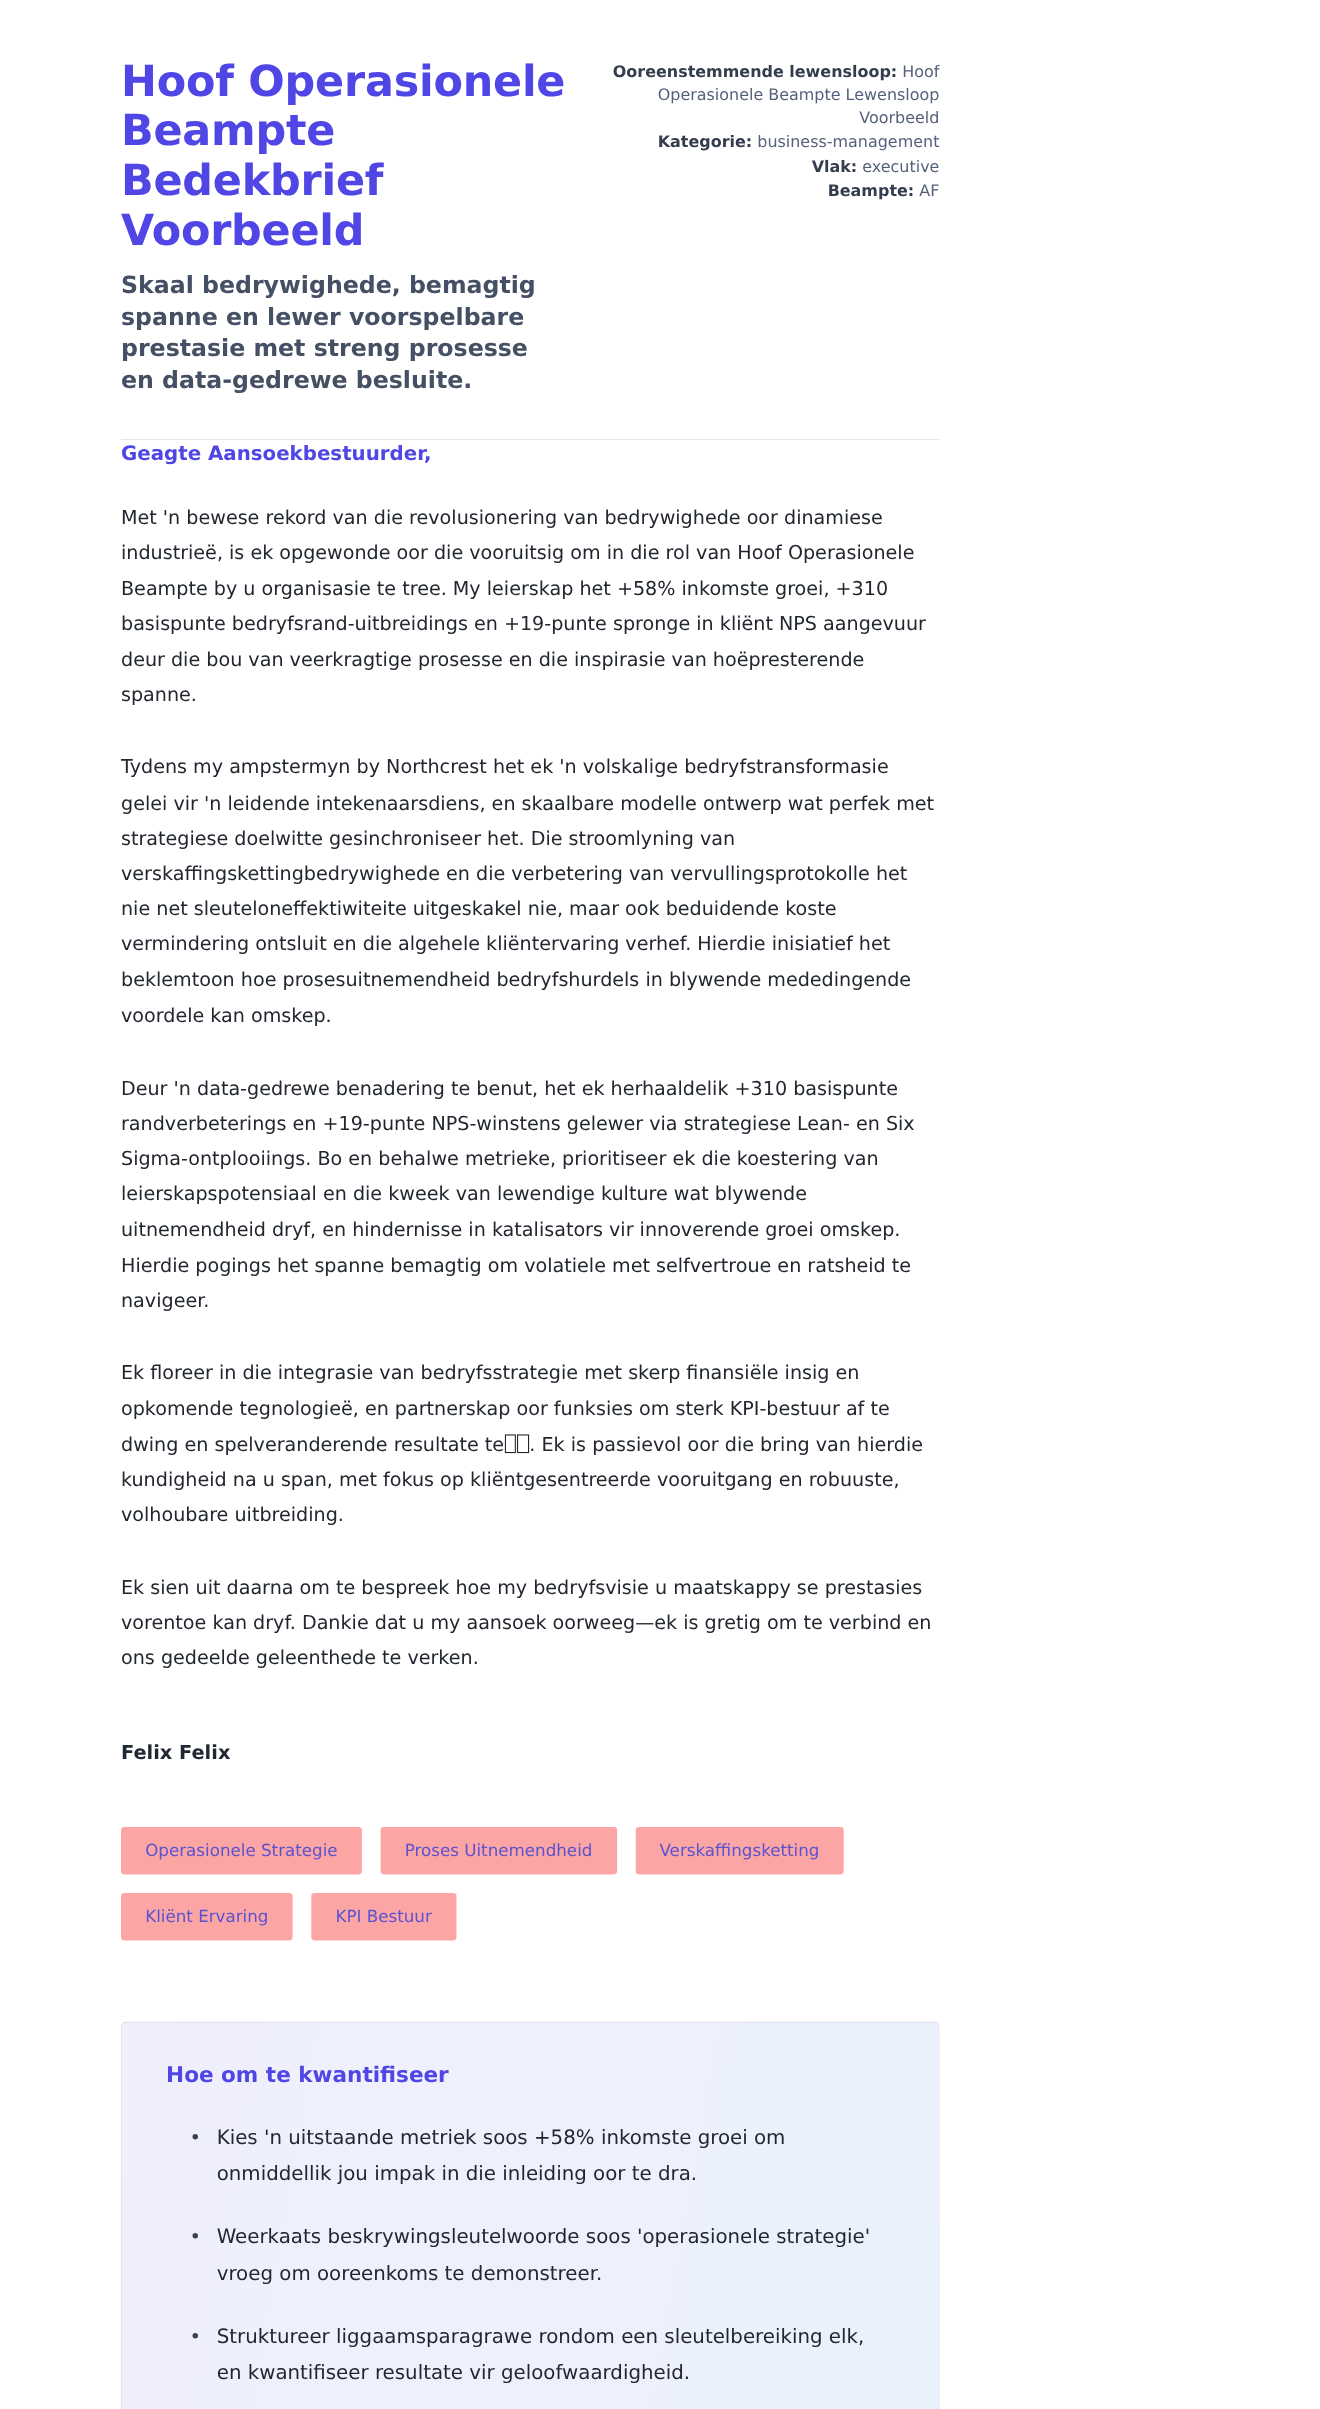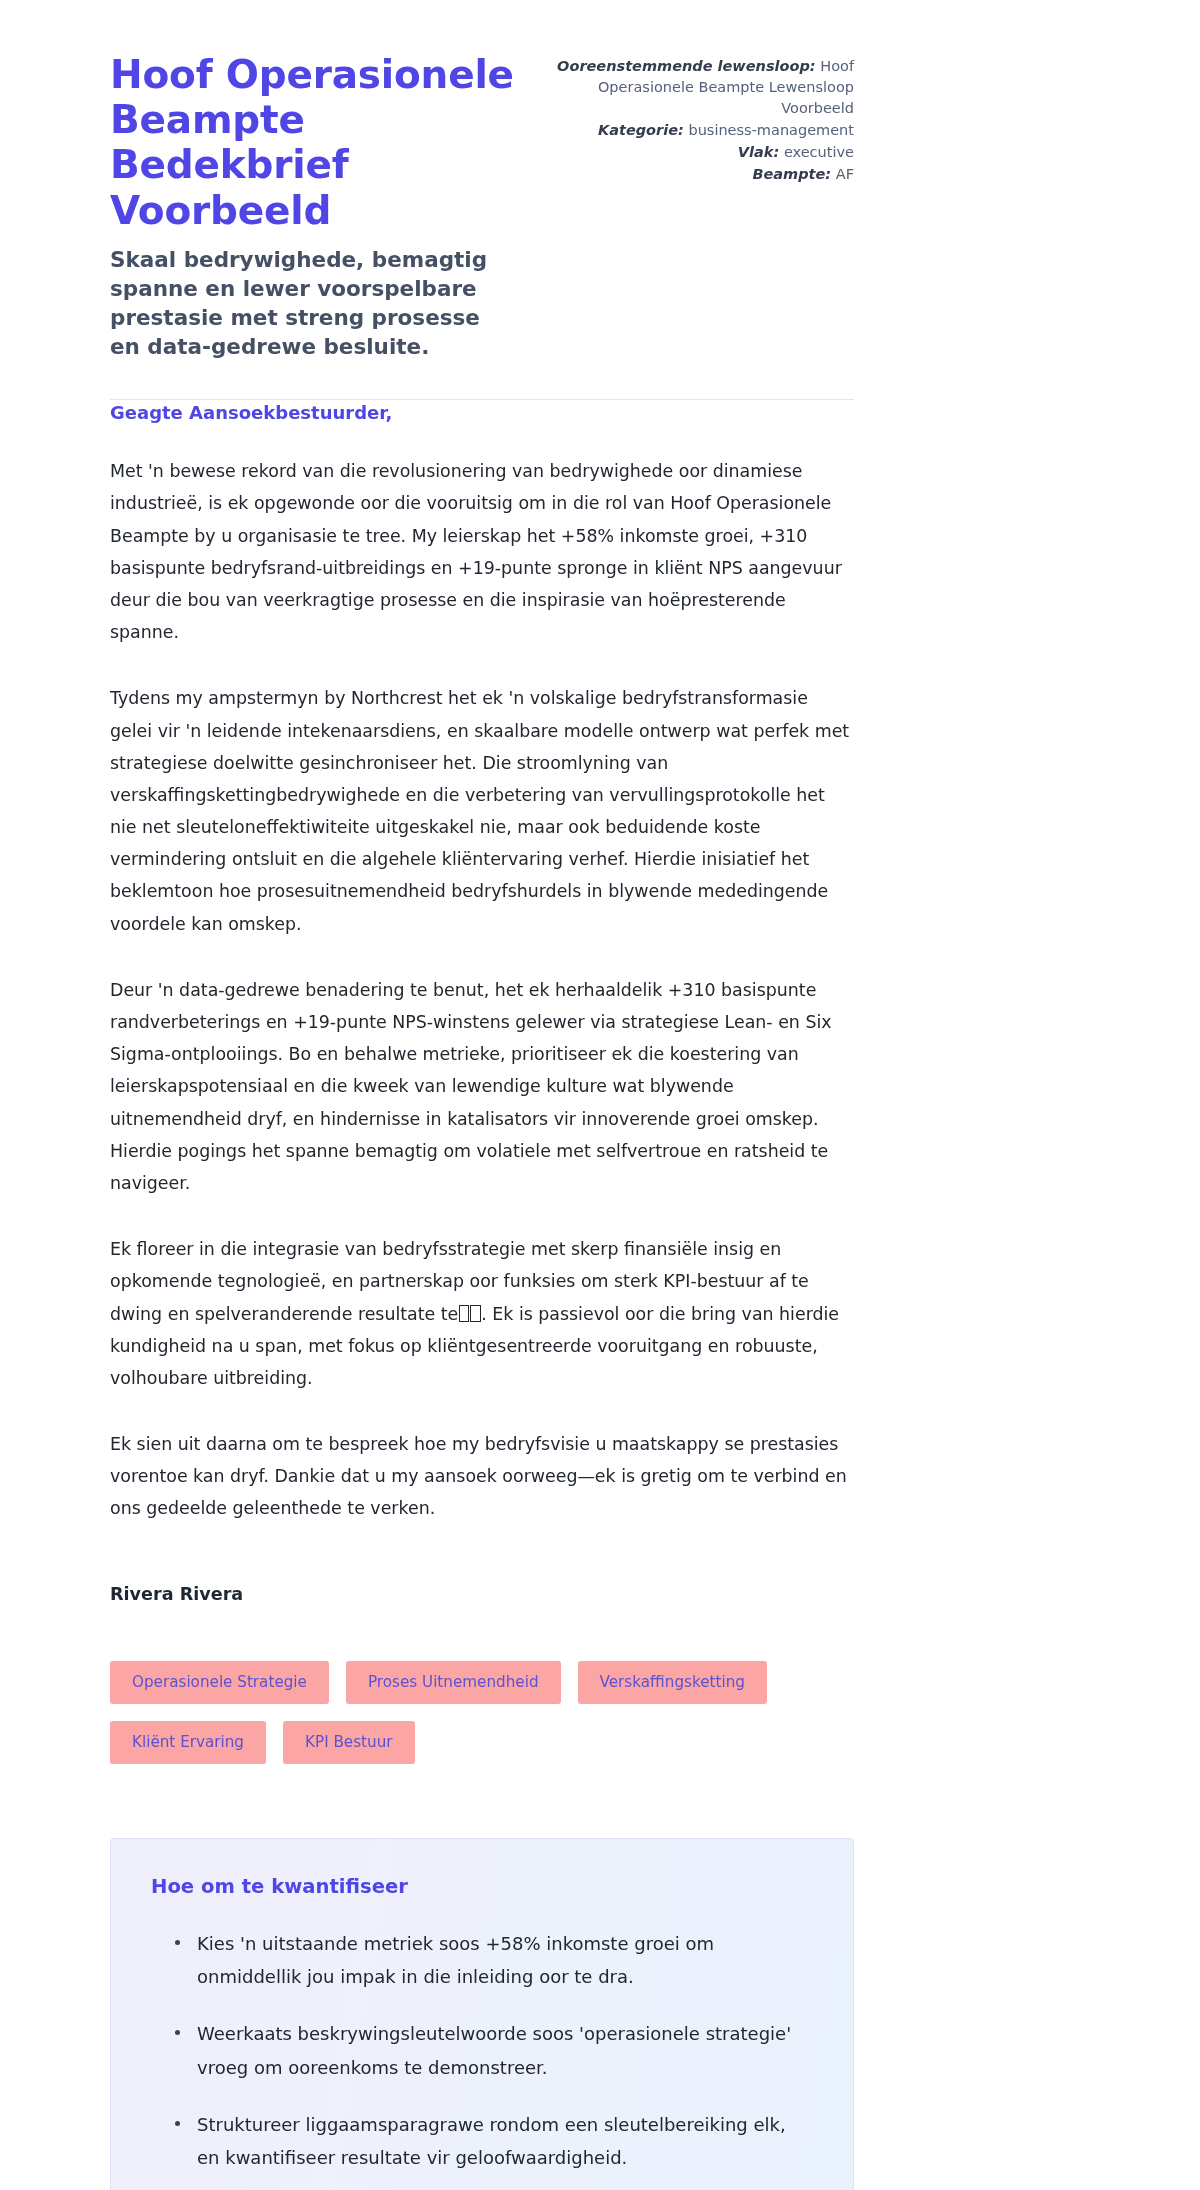--- a/index.html
+++ b/index.html
@@ -57,21 +57,20 @@
     text-align: right;
     font-size: 14.5px;
     line-height: 1.45;
     color: #4a5263;
     padding-top: 10px;
   }
   .meta-row { margin-bottom: 1px; }
   .meta-label {
     font-weight: 700;
     color: #343c4d;
-    font-style: italic;
   }
   .meta-value { color: #55607a; }
 
   .header-rule {
     border: 0;
     border-top: 1px solid #e6e6e9;
     margin: 38px 0 0 0;
     height: 0;
   }
 
@@ -222,21 +221,21 @@
 
     <p class="body-par">Tydens my ampstermyn by Northcrest het ek 'n volskalige bedryfstransformasie gelei vir 'n leidende intekenaarsdiens, en skaalbare modelle ontwerp wat perfek met strategiese doelwitte gesinchroniseer het. Die stroomlyning van verskaffingskettingbedrywighede en die verbetering van vervullingsprotokolle het nie net sleuteloneffektiwiteite uitgeskakel nie, maar ook beduidende koste vermindering ontsluit en die algehele kliëntervaring verhef. Hierdie inisiatief het beklemtoon hoe prosesuitnemendheid bedryfshurdels in blywende mededingende voordele kan omskep.</p>
 
     <p class="body-par">Deur 'n data-gedrewe benadering te benut, het ek herhaaldelik +310 basispunte randverbeterings en +19-punte NPS-winstens gelewer via strategiese Lean- en Six Sigma-ontplooiings. Bo en behalwe metrieke, prioritiseer ek die koestering van leierskapspotensiaal en die kweek van lewendige kulture wat blywende uitnemendheid dryf, en hindernisse in katalisators vir innoverende groei omskep. Hierdie pogings het spanne bemagtig om volatiele met selfvertroue en ratsheid te navigeer.</p>
 
     <p class="body-par"><span>Ek floreer in die integrasie van bedryfsstrategie met skerp finansiële insig en opkomende tegnologieë, en partnerskap oor funksies om sterk KPI-bestuur af te dwing en spelveranderende resultate te</span><span class="tofu"></span><span class="tofu"></span><span>. Ek is passievol oor die bring van hierdie kundigheid na u span, met fokus op kliëntgesentreerde vooruitgang en robuuste, volhoubare uitbreiding.</span></p>
 
     <p class="body-par">Ek sien uit daarna om te bespreek hoe my bedryfsvisie u maatskappy se prestasies vorentoe kan dryf. Dankie dat u my aansoek oorweeg—ek is gretig om te verbind en ons gedeelde geleenthede te verken.</p>
 
     <div class="signature">
-      <p class="sig-name">Rivera Rivera</p>
+      <p class="sig-name">Felix Felix</p>
     </div>
 
     <div class="tags">
       <span class="tag-chip">Operasionele Strategie</span>
       <span class="tag-chip">Proses Uitnemendheid</span>
       <span class="tag-chip">Verskaffingsketting</span>
       <span class="tag-chip">Kliënt Ervaring</span>
       <span class="tag-chip">KPI Bestuur</span>
     </div>
 

